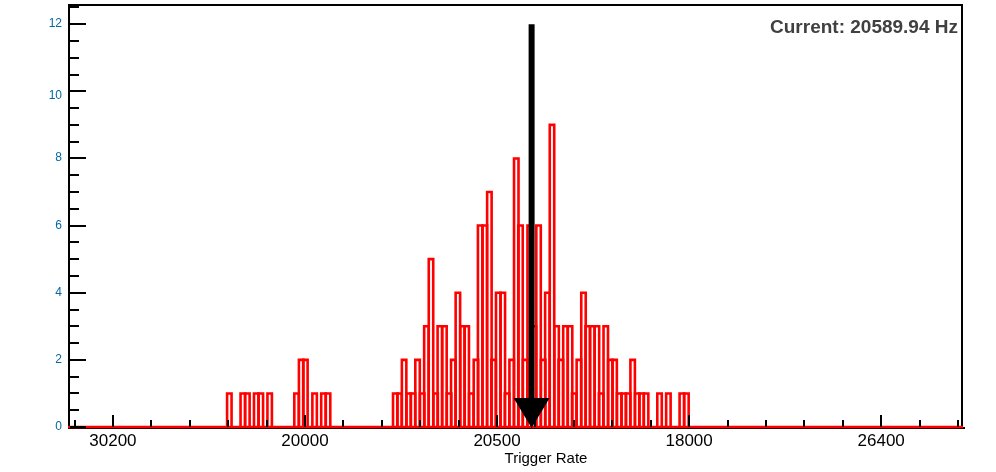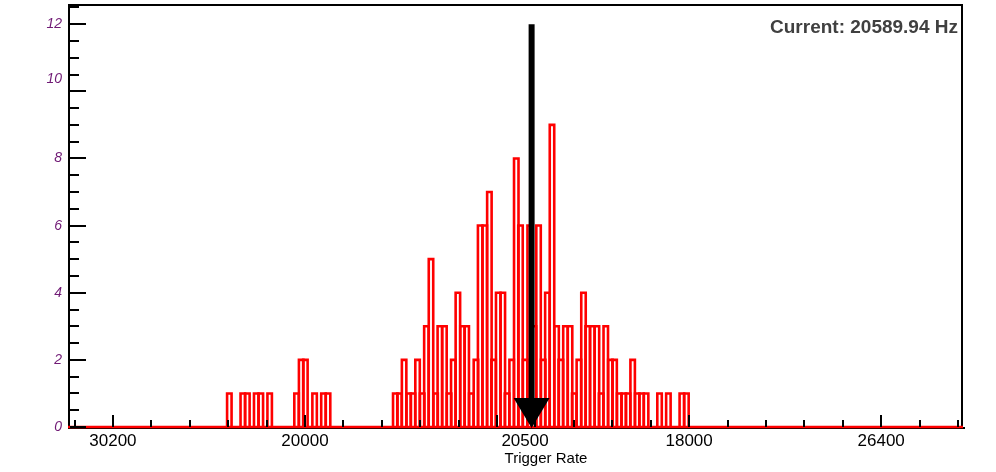--- a/index.html
+++ b/index.html
@@ -11,22 +11,22 @@
   #frame{position:absolute;left:68px;top:4px;width:895px;height:423px;
          border-top:2px solid #000;border-right:2px solid #000;
          box-sizing:border-box;}
   #y-axis-line{position:absolute;left:68px;top:4px;width:2px;height:425px;background:#000;}
   #x-axis-line{position:absolute;left:68px;top:427px;width:897px;height:2px;background:#000;}
 
   
   .ytick{position:absolute;background:#000;height:2px;left:70px;}
   .ytick.major{width:16px;}
   .ytick.minor{width:9px;}
-  .ylabel{position:absolute;right:0;font-size:14px;line-height:17px;
-          text-align:right;color:#701a75;font-style:italic;}
+  .ylabel{position:absolute;right:0;font-size:12px;line-height:17px;
+          text-align:right;color:#0369a1;}
   #ylabels{position:absolute;left:0;top:0;width:62px;height:472px;}
 
   .xtick{position:absolute;background:#000;width:2px;top:415px;}
   .xtick.major{height:12px;}
   .xtick.minor{height:7px;top:420px;}
   .xlabel{position:absolute;top:432px;font-size:17px;line-height:18px;
           text-align:center;transform:translateX(-50%);color:#000;white-space:nowrap;}
 
   #xtitle{position:absolute;top:450px;left:505px;transform:translateX(-50%);
           font-size:15px;line-height:16px;color:#000;white-space:nowrap;margin-left:41px;}
@@ -158,21 +158,21 @@
       <div class="ytick minor" style="top: 39.9286px;"></div>
       <div class="ytick major" style="top: 23.1429px;"></div>
       <div class="ytick minor" style="top: 6.35714px;"></div>
     </div>
   <div id="ylabels">
       <div class="ylabel" style="top: 418px;">0</div>
       <div class="ylabel" style="top: 350.857px;">2</div>
       <div class="ylabel" style="top: 283.714px;">4</div>
       <div class="ylabel" style="top: 216.571px;">6</div>
       <div class="ylabel" style="top: 149.429px;">8</div>
-      <div class="ylabel" style="top: 70px;">10</div>
+      <div class="ylabel" style="top: 87px;">10</div>
       <div class="ylabel" style="top: 15.1429px;">12</div>
     </div>
   <div id="xticks">
       <div class="xtick minor" style="left: 73.53px;"></div>
       <div class="xtick major" style="left: 111.942px;"></div>
       <div class="xtick minor" style="left: 150.354px;"></div>
       <div class="xtick minor" style="left: 188.766px;"></div>
       <div class="xtick minor" style="left: 227.178px;"></div>
       <div class="xtick minor" style="left: 265.59px;"></div>
       <div class="xtick major" style="left: 304.002px;"></div>
@@ -190,21 +190,21 @@
       <div class="xtick minor" style="left: 764.946px;"></div>
       <div class="xtick minor" style="left: 803.358px;"></div>
       <div class="xtick minor" style="left: 841.77px;"></div>
       <div class="xtick major" style="left: 880.182px;"></div>
       <div class="xtick minor" style="left: 918.594px;"></div>
       <div class="xtick minor" style="left: 957.006px;"></div>
     </div>
   <div id="xlabels">
       <div class="xlabel" style="left: 112.942px;">30200</div>
       <div class="xlabel" style="left: 305.002px;">20000</div>
-      <div class="xlabel" style="left: 497.062px; margin-left: 28px;">20500</div>
+      <div class="xlabel" style="left: 497.062px;">20500</div>
       <div class="xlabel" style="left: 689.122px;">18000</div>
       <div class="xlabel" style="left: 881.182px;">26400</div>
     </div>
 
   <div id="marker"><svg width="996" height="472">
         <line x1="531.6099999999994" y1="24.14285714285711" x2="531.6099999999994" y2="411" stroke="#000000" stroke-width="6"></line>
         <polygon points="513.6099999999994,398 549.6099999999994,398 531.6099999999994,428" fill="#000000"></polygon>
       </svg></div>
 
   <div id="xtitle">Trigger Rate</div>

